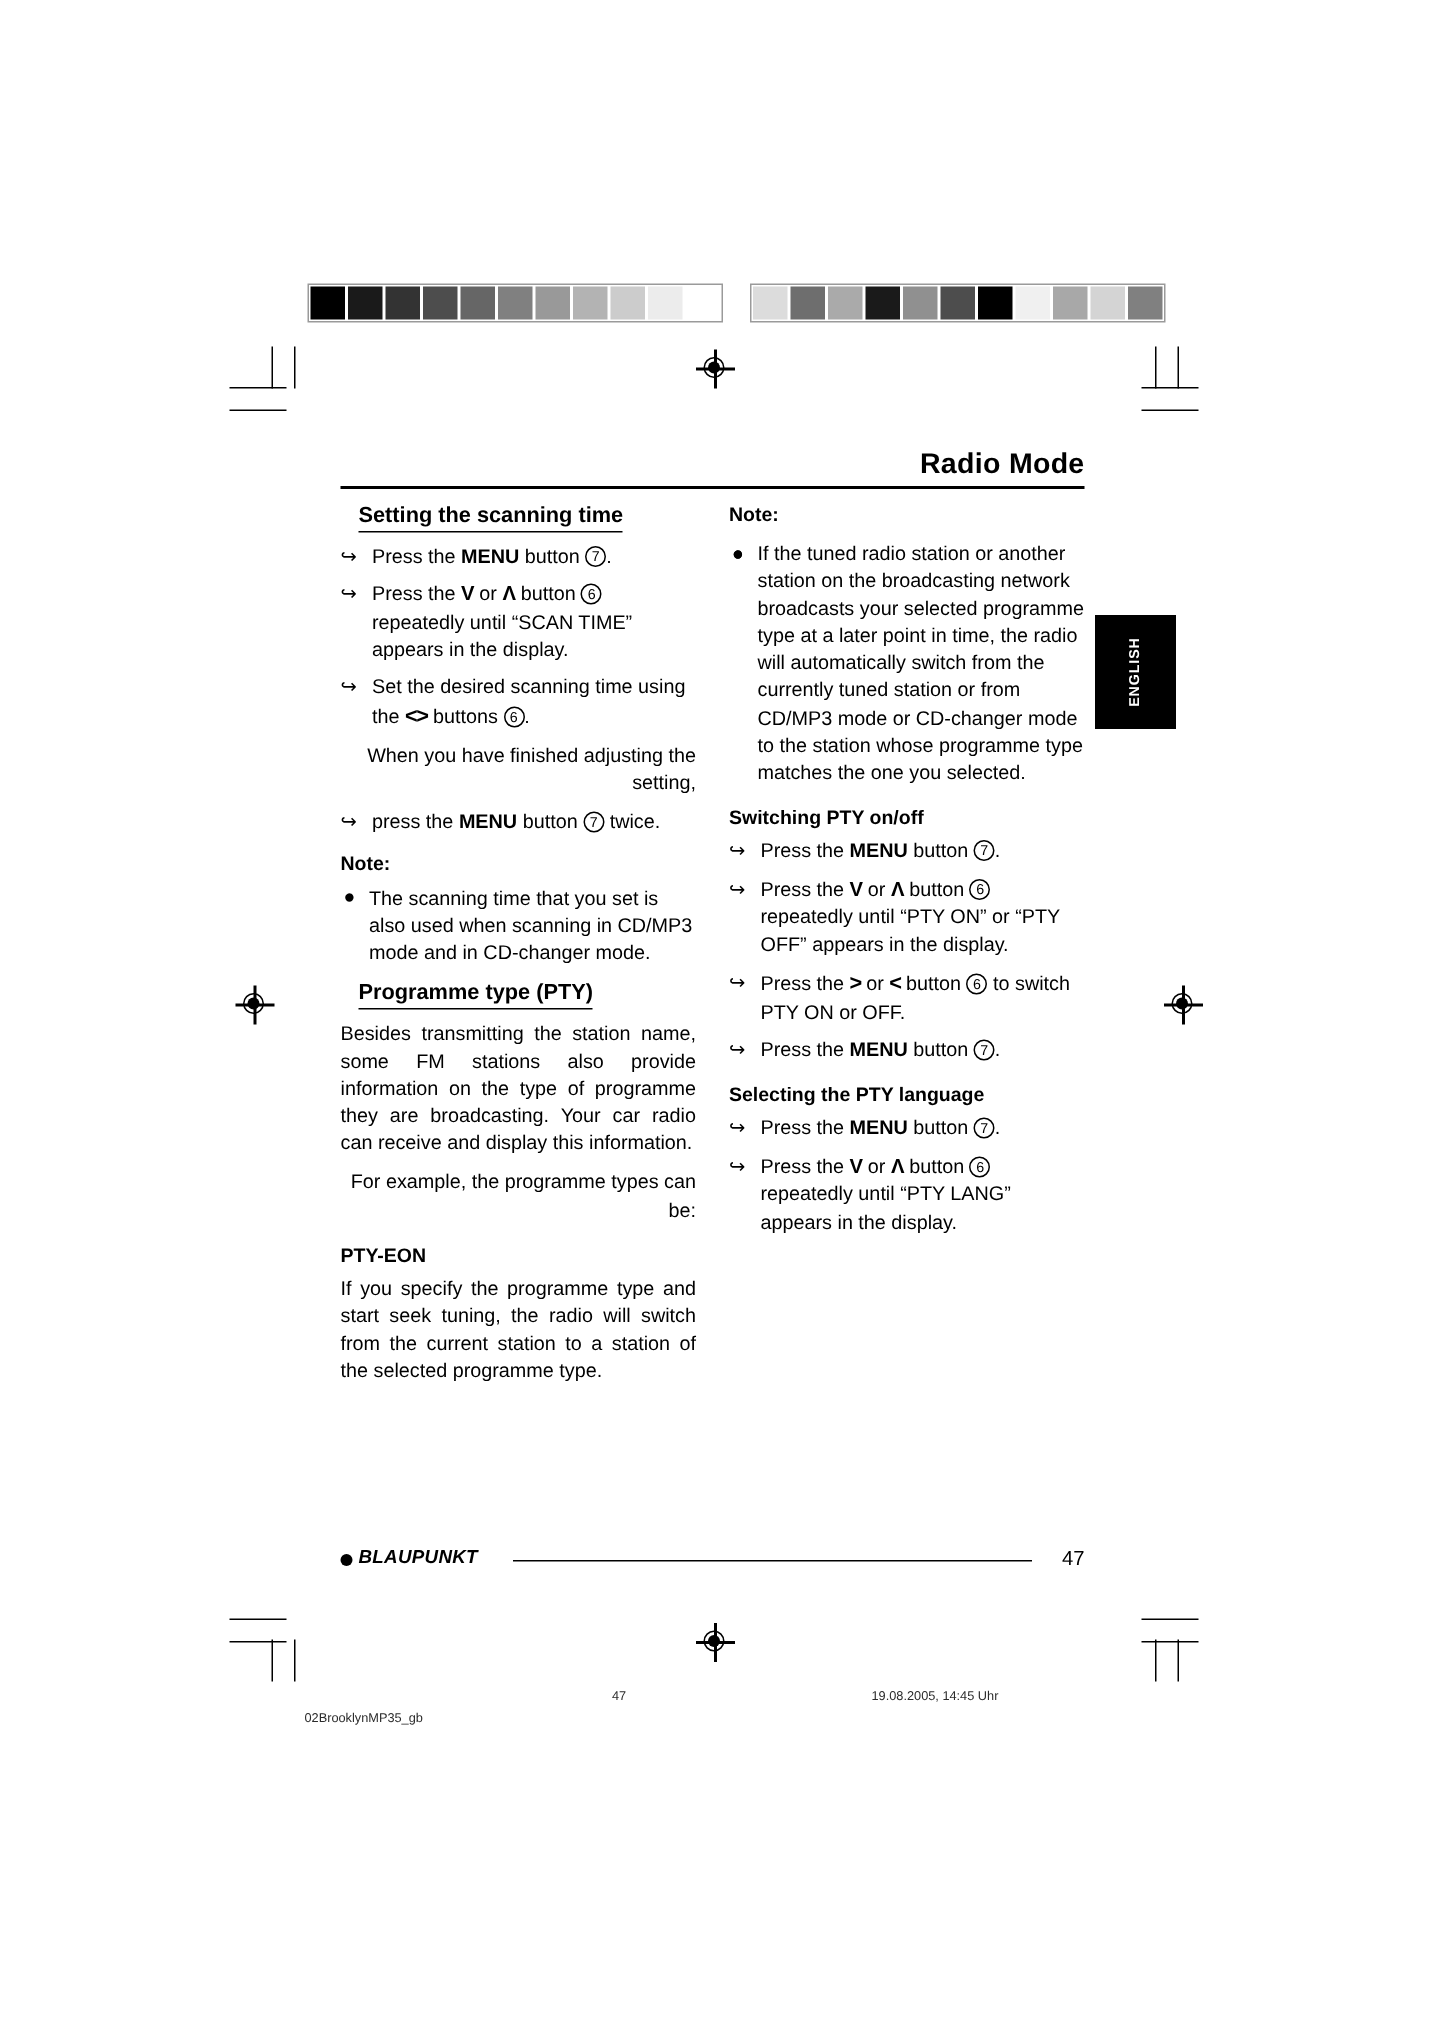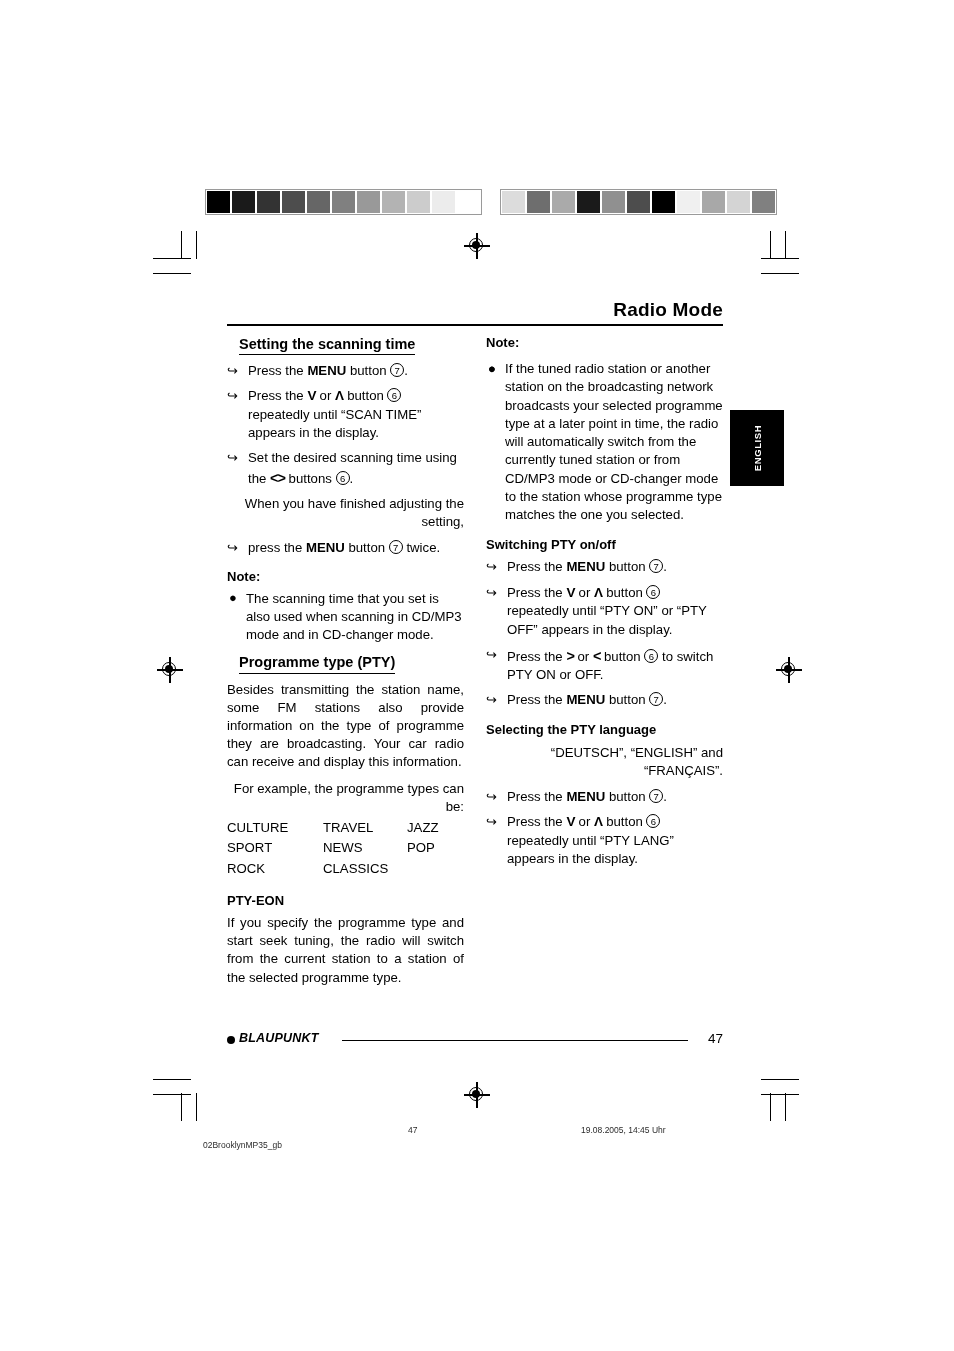--- a/index.html
+++ b/index.html
@@ -409,39 +409,20 @@
         <li>
           <span class="bullet">●</span>
           <span>The scanning time that you set is also used when scanning in CD/MP3 mode and in CD-changer mode.</span>
         </li>
       </ul>
 
       <h2 class="section-head">Programme type (PTY)</h2>
       <p class="para justify">Besides transmitting the station name, some FM stations also provide information on the type of programme they are broadcasting. Your car radio can receive and display this information.</p>
       <p class="para nogap">For example, the programme types can be:</p>
 
-      <table class="pty-grid">
-        <tbody>
-            <tr>
-          <td class="c1">CULTURE</td>
-          <td class="c2">TRAVEL</td>
-          <td class="c3">JAZZ</td>
-        </tr>
-        <tr>
-          <td class="c1">SPORT</td>
-          <td class="c2">NEWS</td>
-          <td class="c3">POP</td>
-        </tr>
-        <tr>
-          <td class="c1">ROCK</td>
-          <td class="c2">CLASSICS</td>
-          <td class="c3"></td>
-        </tr>
-      </tbody>
-        </table>
 
 
       <h3 class="sub-head">PTY-EON</h3>
       <p class="para justify">If you specify the programme type and start seek tuning, the radio will switch from the current station to a station of the selected programme type.</p>
     </div>
 
     <div class="col">
 
       <h3 class="sub-head" style="margin-top:0;">Note:</h3>
       <ul class="bullets">
@@ -468,21 +449,20 @@
           <span class="arrow">↪</span>
           <span>Press the </span><span class="gl-lr">&gt;</span><span> or </span><span class="gl-lr">&lt;</span><span> button </span><span class="circ">6</span><span> to switch PTY ON or OFF.</span>
         </li>
         <li>
           <span class="arrow">↪</span>
           <span>Press the </span><span class="b">MENU</span><span> button </span><span class="circ">7</span><span>.</span>
         </li>
       </ul>
 
       <h3 class="sub-head">Selecting the PTY language</h3>
-      <p class="para">“DEUTSCH”, “ENGLISH” and “FRANÇAIS”.</p>
 
       <ul class="steps">
         <li>
           <span class="arrow">↪</span>
           <span>Press the </span><span class="b">MENU</span><span> button </span><span class="circ">7</span><span>.</span>
         </li>
         <li>
           <span class="arrow">↪</span>
           <span>Press the </span><span class="gl">V</span><span> or </span><span class="gl">Λ</span><span> button </span><span class="circ">6</span><span> repeatedly until “PTY LANG” appears in the display.</span>
         </li>

